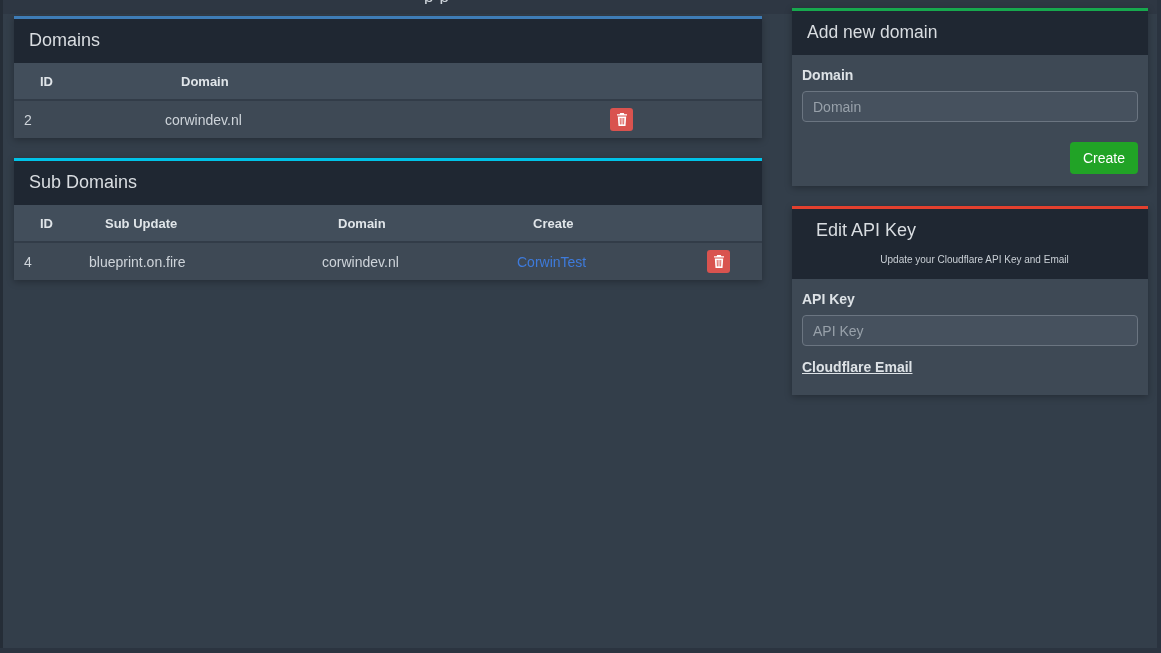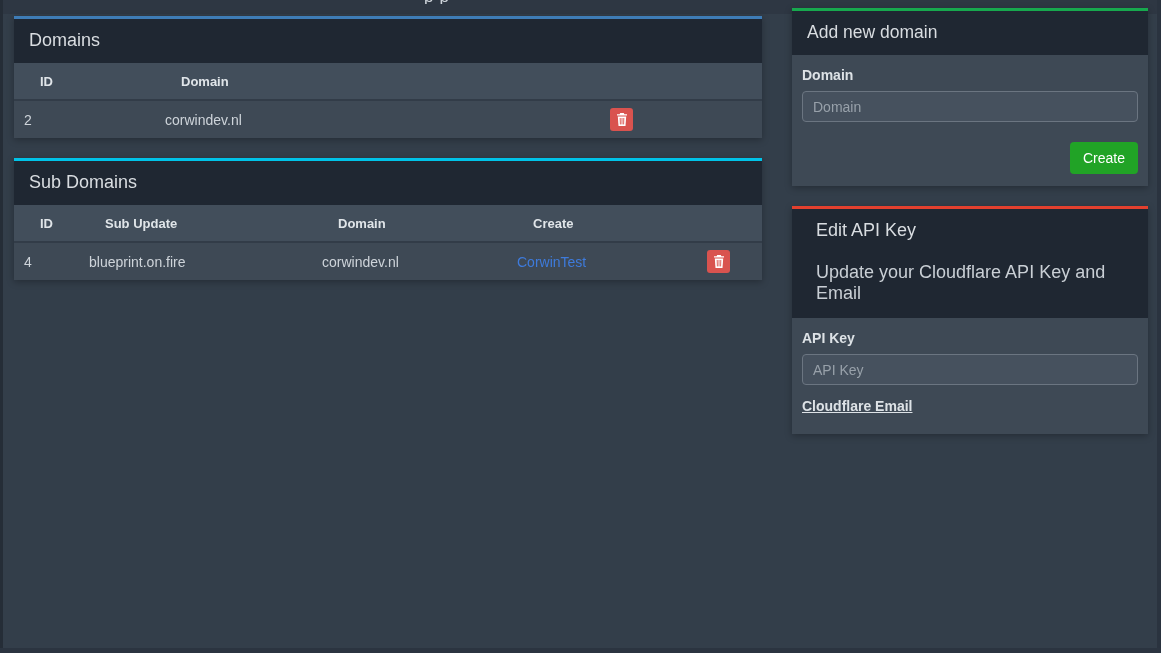--- a/index.html
+++ b/index.html
@@ -26,21 +26,21 @@
     border-top:3px solid transparent;
     box-shadow:0 2px 7px rgba(0,0,0,0.28);
     background:#86efac;
     margin-bottom:20px;
   }
   .panel-header {
     background:#1f2732;
     padding:10px 15px 11px 15px;
   }
   .panel-title { font-size:18px; color:#d9dde1; font-weight:400; line-height:23px; }
-  .panel-subtitle { font-size:18px; color:#c9cfd5; margin-top:20px; }
+  .panel-subtitle { font-size:10px; color:#c9cfd5; margin-top:12px;text-align:center; }
 
   table { width:100%; border-collapse:collapse; table-layout:fixed; }
   thead tr { background:#424e5b; }
   tbody tr { background:#3e4955; border-top:2px solid #323c48; }
   th { text-align:left; font-size:13px; font-weight:700; color:#e0e5e9; padding:0 26px; height:37px; }
   td { font-size:14px; color:#ced4da; padding:0 10px; height:38px; vertical-align:middle; }
 
   a.server-link { text-decoration:none; font-size:14px; }
 
   .btn-delete {

